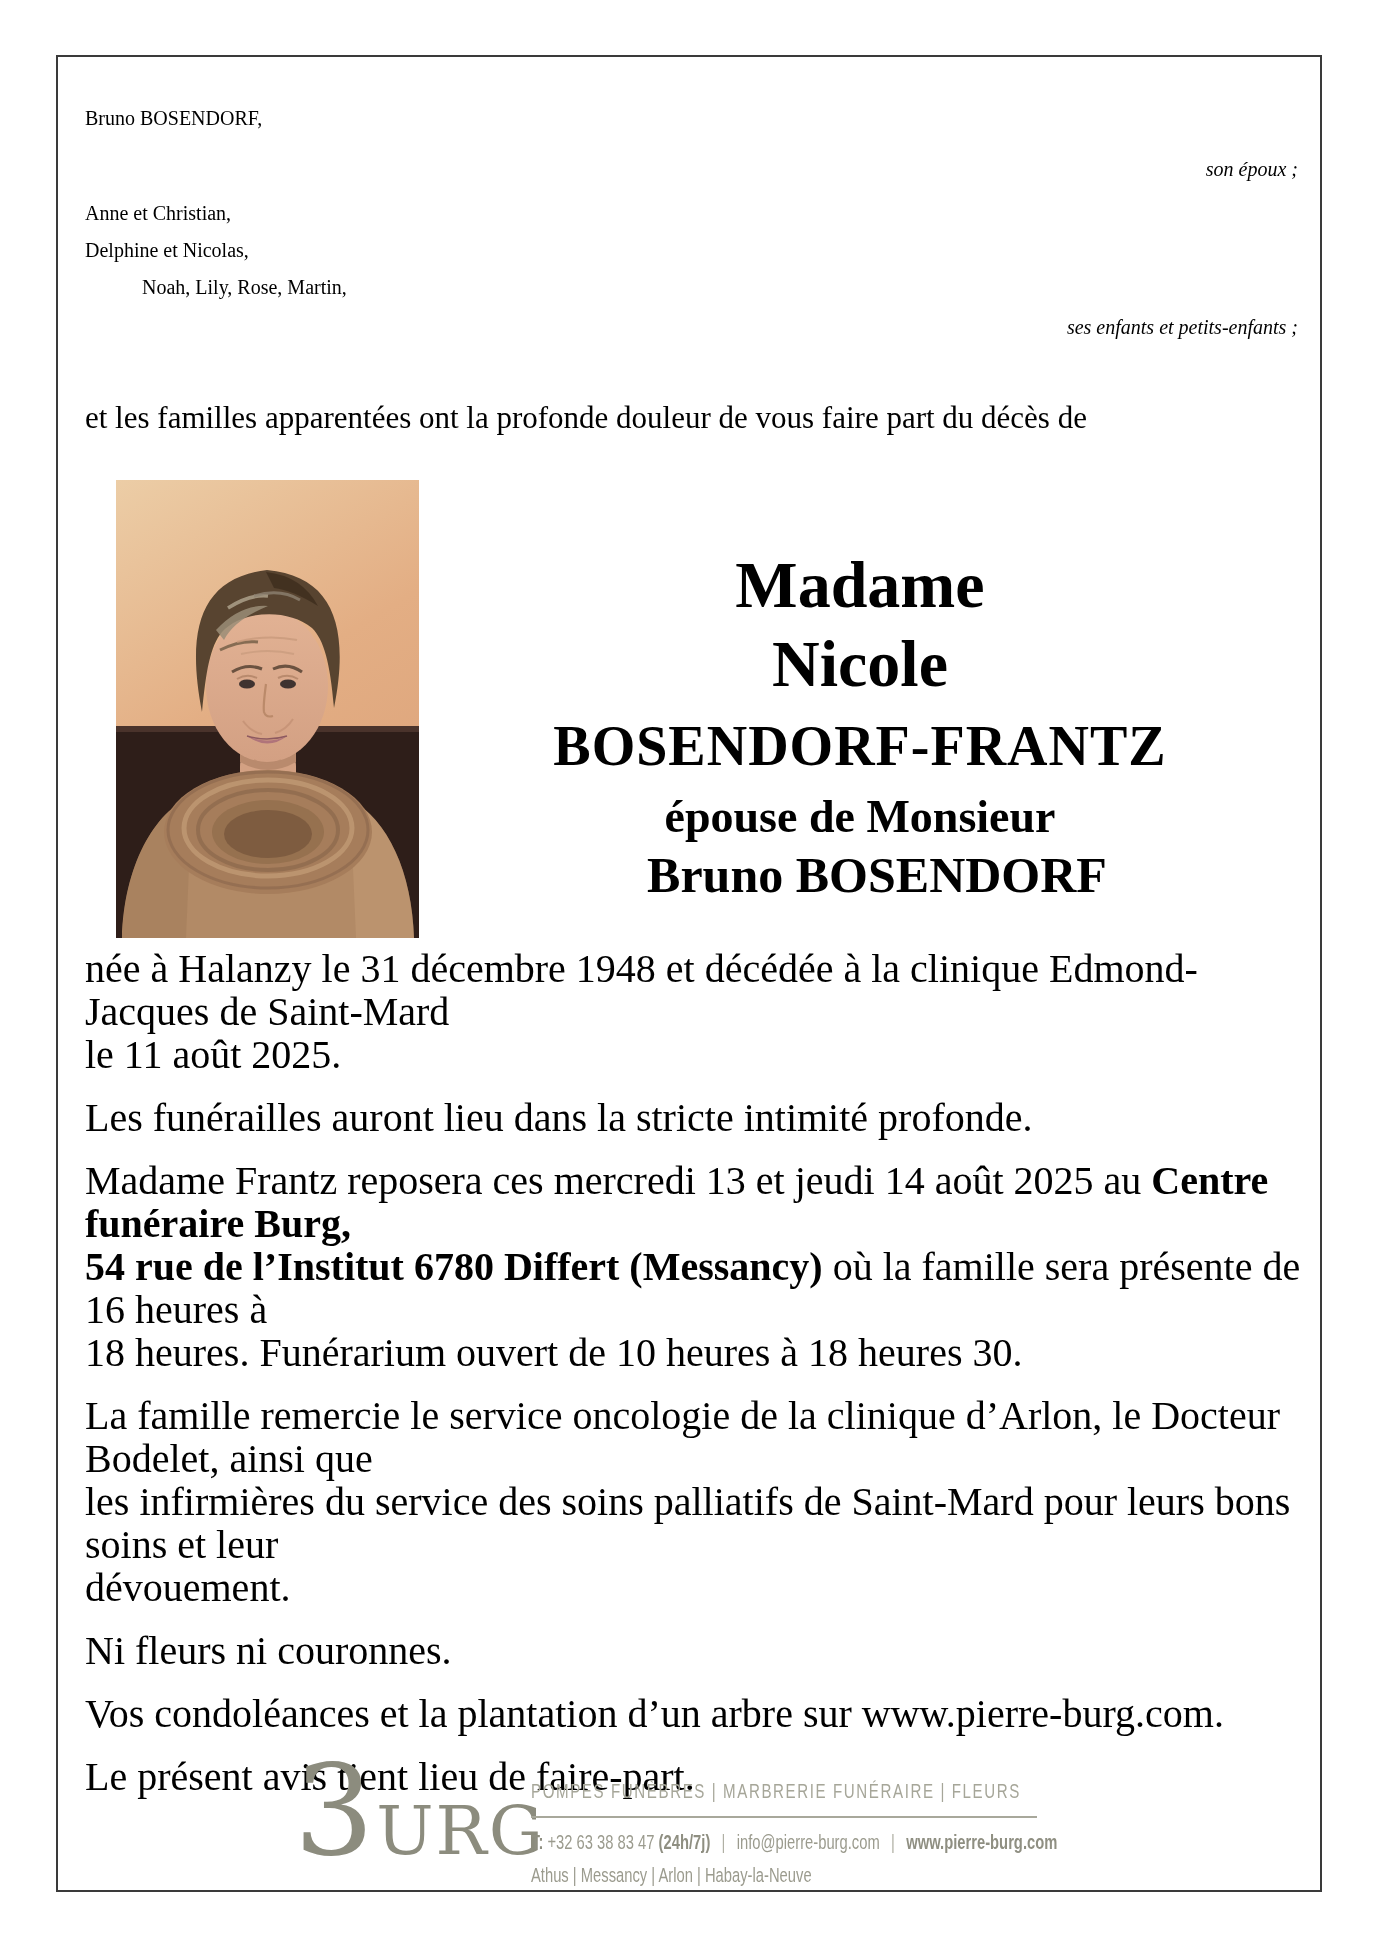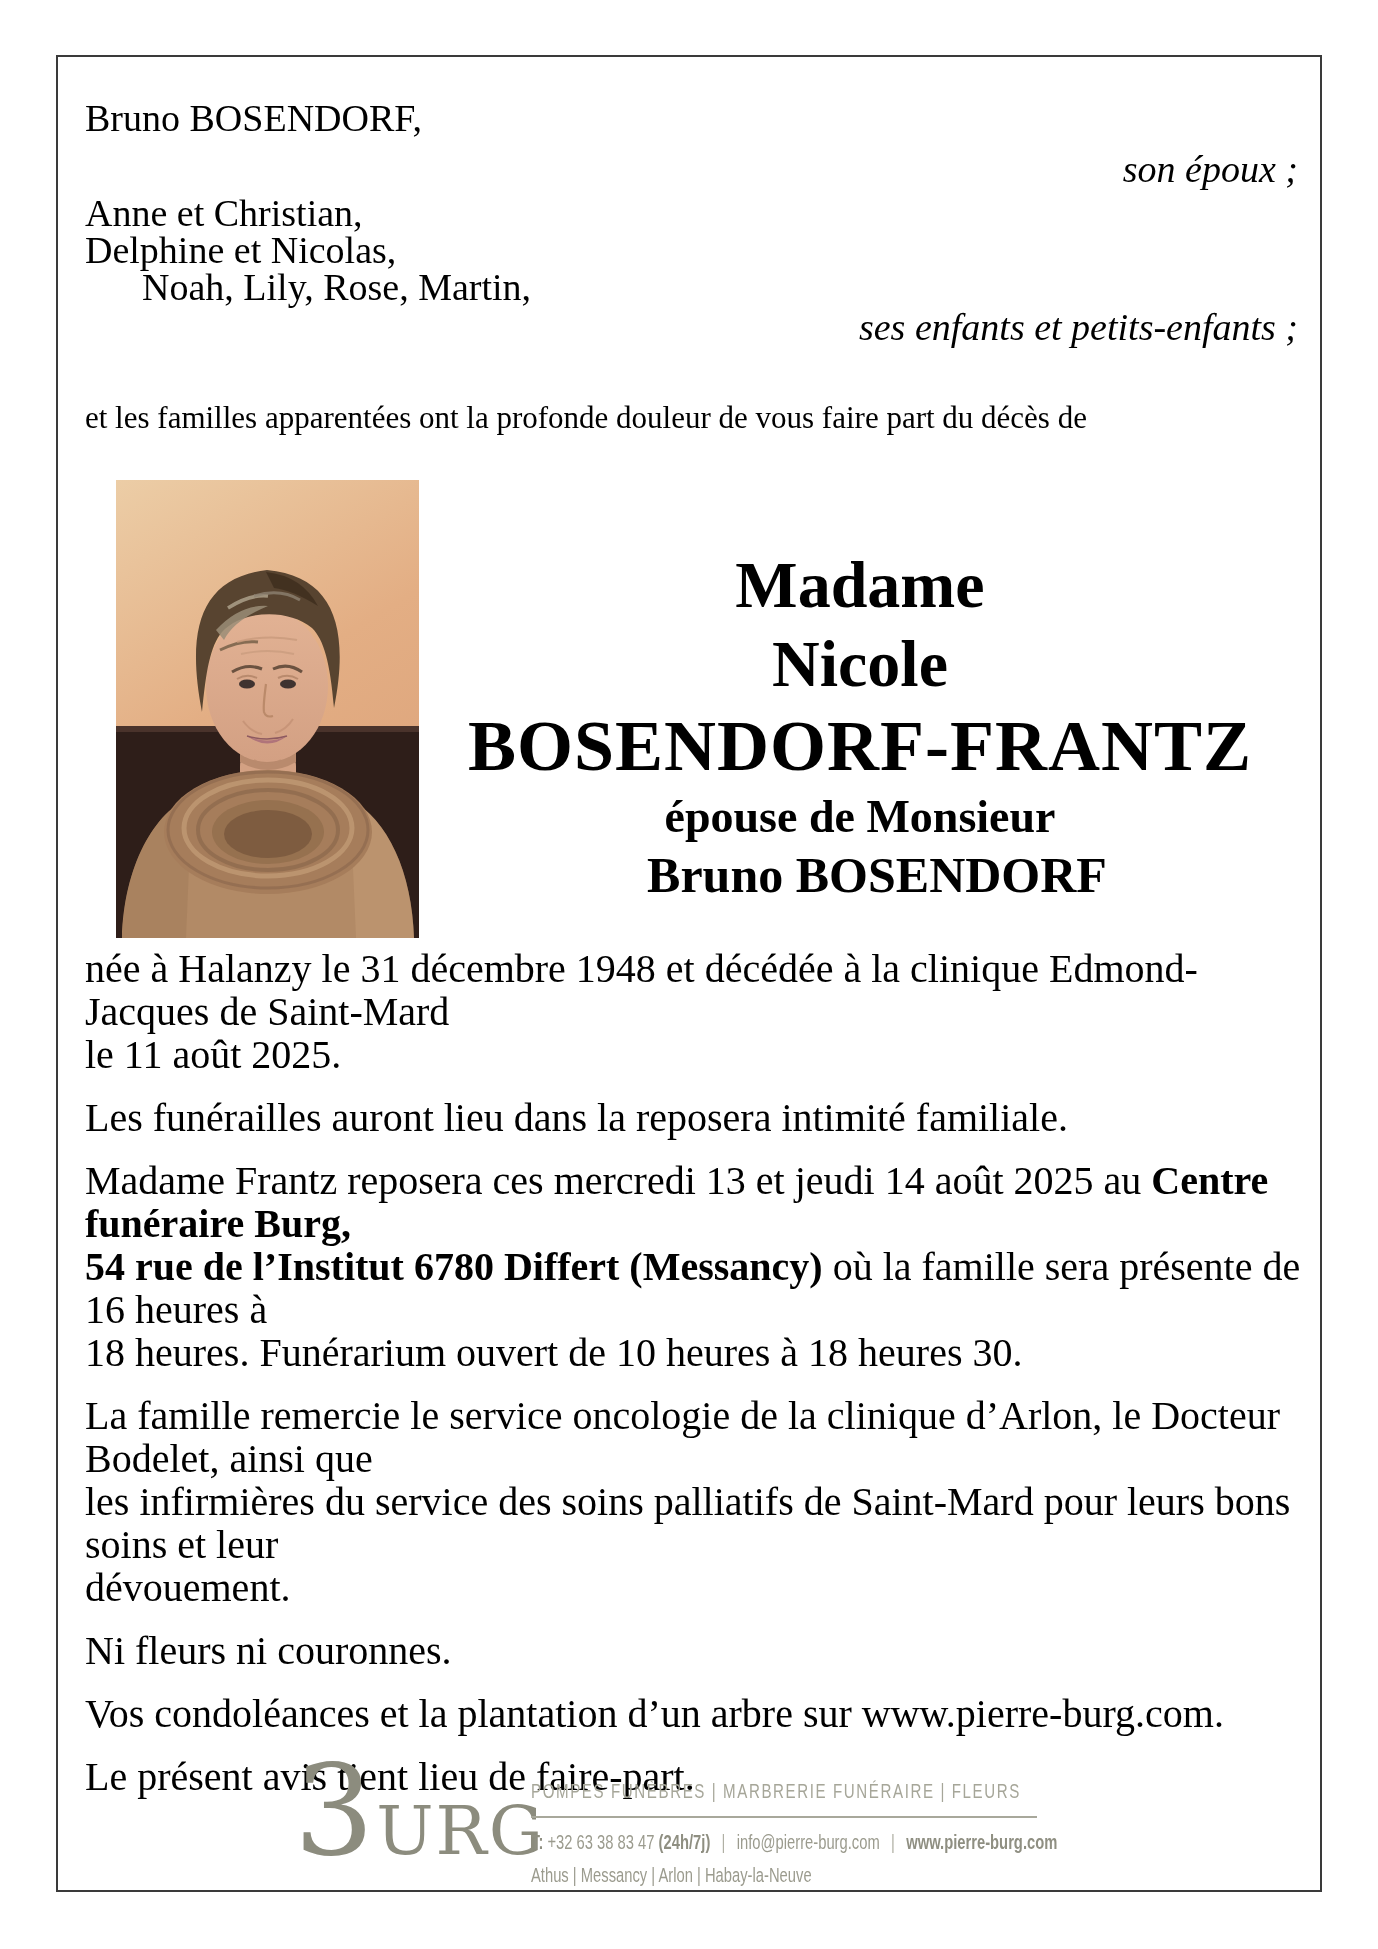--- a/index.html
+++ b/index.html
@@ -11,21 +11,21 @@
     color:#000000;
     overflow:hidden;
   }
   .frame{
     position:absolute;left:56px;top:55px;width:1262px;height:1833px;
     border:2px solid #3a3a3a;
   }
   
   .family{
     position:absolute;left:85px;top:100px;width:1213px;
-    font-size:38px;line-height:37px;
+    font-size:20px;line-height:37px;
   }
   .fam-line{white-space:pre;}
   .fam-relation{text-align:right;font-style:italic;}
   .rel1{margin-top:14px;}
   .kids1{margin-top:7px;}
   .kids3{padding-left:57px;}
   .rel2{margin-top:3px;}
   
   .intro{
     position:absolute;left:85px;top:398px;width:1237px;
@@ -37,21 +37,21 @@
     overflow:hidden;
   }
   .photo svg{display:block;}
   
   .title-block{
     position:absolute;left:420px;top:545px;width:880px;
     text-align:center;font-weight:bold;
   }
   .t-madame{font-size:66px;line-height:79px;}
   .t-nicole{font-size:66px;line-height:79px;}
-  .t-name{font-size:72px;line-height:86px;letter-spacing:1px;}
+  .t-name{font-size:56px;line-height:86px;letter-spacing:1px;}
   .t-epouse{font-size:46px;line-height:55px;}
   .t-bruno{font-size:50px;line-height:62px;padding-left:34px;}
   
   .body-text{
     position:absolute;left:85px;top:947px;width:1237px;
     font-size:40px;line-height:43px;
   }
   .body-text p{margin:0 0 0 0;white-space:pre-line;}
   .body-text p + p{margin-top:20px;}
   .b{font-weight:bold;}
@@ -161,21 +161,21 @@
     <div class="t-madame">Madame</div>
     <div class="t-nicole">Nicole</div>
     <div class="t-name">BOSENDORF-FRANTZ</div>
     <div class="t-epouse">épouse de Monsieur</div>
     <div class="t-bruno">Bruno BOSENDORF</div>
   </div>
 
   <div class="body-text">
     <p>née à Halanzy le 31 décembre 1948 et décédée à la clinique Edmond-Jacques de Saint-Mard
 le 11 août 2025.</p>
-    <p>Les funérailles auront lieu dans la reposera intimité familiale.</p>
+    <p>Les funérailles auront lieu dans la stricte intimité profonde.</p>
     <p><span>Madame Frantz reposera ces mercredi 13 et jeudi 14 août 2025 au </span><span class="b">Centre funéraire Burg,
 54 rue de l’Institut 6780 Differt (Messancy)</span><span> où la famille sera présente de 16 heures à
 18 heures. Funérarium ouvert de 10 heures à 18 heures 30.</span></p>
     <p>La famille remercie le service oncologie de la clinique d’Arlon, le Docteur Bodelet, ainsi que
 les infirmières du service des soins palliatifs de Saint-Mard pour leurs bons soins et leur
 dévouement.</p>
     <p>Ni fleurs ni couronnes.</p>
     <p><span>Vos condoléances et la plantation d’un arbre sur </span><span>www.pierre-burg.com</span><span>.</span></p>
     <p>Le présent avis tient lieu de faire-part.</p>
   </div>

